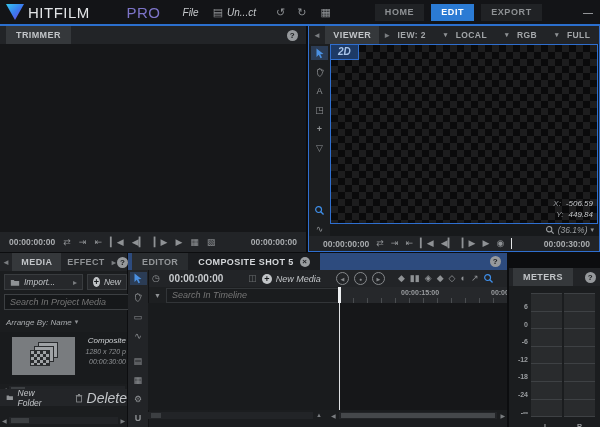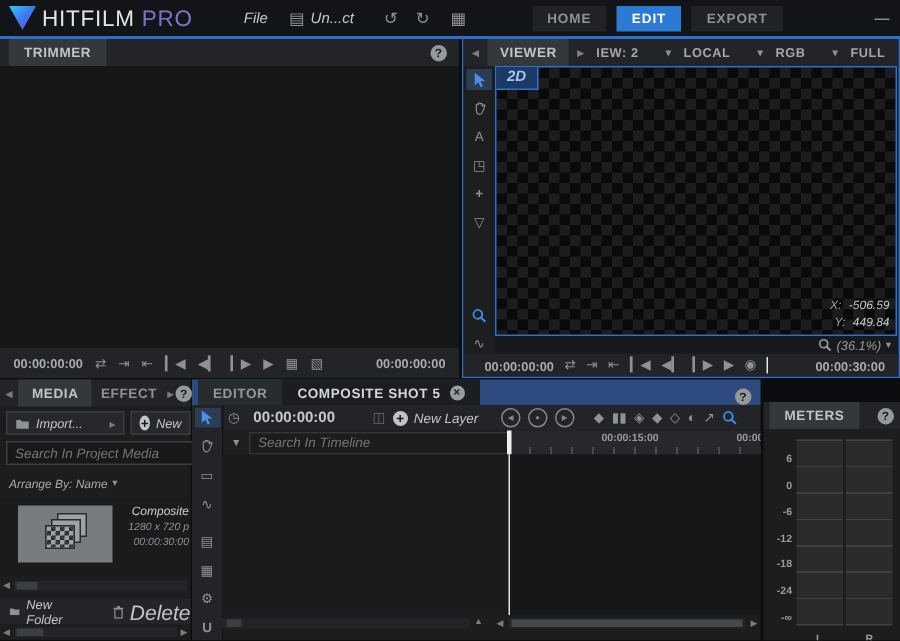--- a/index.html
+++ b/index.html
@@ -3,21 +3,21 @@
 <meta charset="utf-8">
 <style>
   html,body{margin:0;padding:0;background:#0c0d0f;}
   #app{position:relative;width:600px;height:427px;background:#0c0d0f;overflow:hidden;
        font-family:"Liberation Sans",sans-serif;color:#9a9da0;}
   .abs{position:absolute;}
   .f{display:flex;align-items:center;}
   
   .topbar{position:absolute;left:0;top:0;width:600px;height:24px;background:#131417;display:flex;align-items:center;}
   .brand{font-size:15px;letter-spacing:.5px;color:#e2e4e6;margin-left:3px;white-space:nowrap;}
-  .brand .pro{color:#7d74c9;}
+  .brand .pro{color:#7d74c9;margin-left:32px;}
   .menuitem{font-size:10px;font-style:italic;color:#c6c9cc;}
   .tbico{font-size:11px;color:#8f9295;font-style:normal;}
   .navtab{height:17px;padding:0 10px;display:flex;align-items:center;background:#202225;color:#8f9295;
           font-size:9px;font-weight:bold;letter-spacing:.6px;margin-right:7px;}
   .navtab.active{background:#2b7bd4;color:#fff;}
   .winbtn{font-size:10px;color:#b8bbbe;width:16px;text-align:center;}
   .blueline{position:absolute;left:0;top:24px;width:600px;height:2px;background:#2b6fce;}
   
   .panel{position:absolute;background:#17191b;}
   .phead{position:absolute;left:0;top:0;right:0;height:18px;background:#222427;display:flex;align-items:center;
@@ -76,21 +76,21 @@
            linear-gradient(45deg,#2a2c2e 25%,transparent 25%,transparent 75%,#2a2c2e 75%);
            background-position:0 0,3px 3px;background-size:6px 6px;}
   .minfo{position:absolute;left:78px;right:1px;top:4px;text-align:right;font-style:italic;}
   .minfo .nm{font-size:8px;color:#cdd0d3;}
   .minfo .sub{font-size:7px;color:#8f9295;margin-top:3px;}
   .scrolltrack{background:#222427;height:7px;position:relative;}
   .scrollhandle{position:absolute;top:1px;height:5px;background:#3c3f42;}
   .sarr{font-size:6px;color:#7a7d80;font-style:normal;}
   
   #tl{left:128px;top:253px;width:379px;height:174px;background:#1b1d1f;}
-  .ttabs{position:absolute;left:0;top:0;right:0;height:17px;background:#2d4b7e;display:flex;align-items:flex-end;
+  .ttabs{position:absolute;left:0;top:0;right:0;height:17px;background:#2d4b7e;display:flex;align-items:center;
          font-size:9px;font-weight:bold;letter-spacing:.4px;}
   .ttab{height:17px;padding:0 10px;display:flex;align-items:center;gap:6px;}
   .ttab.ed{background:#292c2f;color:#94979a;margin-left:4px;}
   .ttab.cs{background:#1b1d20;color:#d4d7da;}
   .closec{width:10px;height:10px;border-radius:50%;background:#9a9da0;color:#1b1d20;font-size:8px;font-weight:bold;
           display:flex;align-items:center;justify-content:center;font-style:normal;}
   .ttoolbar{position:absolute;left:21px;top:17px;right:0;height:17px;background:#222427;display:flex;
             align-items:center;gap:5px;padding:0 3px;}
   .ttc{font-size:10px;font-weight:bold;color:#c8cbce;margin:0 4px;}
   .nl{display:flex;align-items:center;gap:4px;font-size:9px;font-style:italic;color:#c2c5c8;}
@@ -126,21 +126,21 @@
             <linearGradient id="lg" x1="0" y1="0" x2="1" y2="1">
           <stop offset="0" stop-color="#35c8f0"></stop>
               <stop offset="0.5" stop-color="#3a7bf0"></stop>
               <stop offset="1" stop-color="#7a3bd8"></stop>
         </linearGradient>
           </defs>
         <path d="M1 1 H19 L10 17 Z" fill="url(#lg)"></path>
       </svg>
     </span>
     <span class="brand"><span>HITFILM</span> <span class="pro">PRO</span></span>
-    <span class="menuitem" style="margin-left:34px;font-style:italic;">File</span>
+    <span class="menuitem" style="margin-left:22px;font-style:italic;">File</span>
     <span class="f" style="margin-left:14px;gap:4px;">
       <span class="tbico">▤</span>
       <span class="menuitem">Un...ct</span>
     </span>
     <span class="tbico" style="margin-left:20px;">↺</span>
     <span class="tbico" style="margin-left:12px;">↻</span>
     <span class="tbico" style="margin-left:14px;">▦</span>
     <span class="f" style="margin-left:44px;">
       <span class="navtab">HOME</span>
       <span class="navtab active">EDIT</span>
@@ -301,21 +301,21 @@
         <div class="sub">1280 x 720 p</div>
         <div class="sub">00:00:30:00</div>
       </div>
     </div>
     <div class="abs f" style="left:2px;top:133px;right:2px;gap:2px;">
       <span class="sarr">◀</span>
       <div class="scrolltrack" style="flex:1;">
         <div class="scrollhandle" style="left:2px;width:14px;"></div>
       </div>
     </div>
-    <div class="abs f" style="left:0;top:146px;right:0;height:17px;background:#232528;gap:14px;padding-left:6px;">
+    <div class="abs f" style="left:0;top:136px;right:0;height:17px;background:#232528;gap:14px;padding-left:6px;">
       <span class="f" style="gap:4px;font-size:8.5px;font-style:italic;color:#c2c5c8;">
         <svg width="10" height="9" viewBox="0 0 12 10">
             <path d="M1 2 h3.5 l1 1.2 H11 V9 H1 Z" fill="#8f9295"></path>
           </svg>
         <span>New Folder</span>
       </span>
       <span class="f" style="gap:4px;font-size:14px;font-style:italic;color:#c2c5c8;margin-left:10px;">
         <svg width="8" height="10" viewBox="0 0 10 12">
             <rect x="2" y="3.5" width="6" height="7.5" fill="none" stroke="#8f9295"></rect>
             <line x1="1" y1="3" x2="9" y2="3" stroke="#8f9295"></line>
@@ -342,21 +342,21 @@
       </span>
       <span class="help" style="margin-left:auto;margin-right:6px;">?</span>
     </div>
 
     <div class="ttoolbar">
       <span class="ticon">◷</span>
       <span class="ttc">00:00:00:00</span>
       <span class="ticon" style="margin-left:16px;color:#6a6d70;">◫</span>
       <span class="nl">
         <span class="plus-circle">+</span>
-        <span>New Layer</span>
+        <span>New Media</span>
       </span>
       <span class="circbtn" style="margin-left:10px;">◀</span>
       <span class="circbtn">●</span>
       <span class="circbtn">▶</span>
       <span class="ticon" style="margin-left:8px;">◆</span>
       <span class="ticon">▮▮</span>
       <span class="ticon">◈</span>
       <span class="ticon">◆</span>
       <span class="ticon">◇</span>
       <span class="ticon">◐</span>

